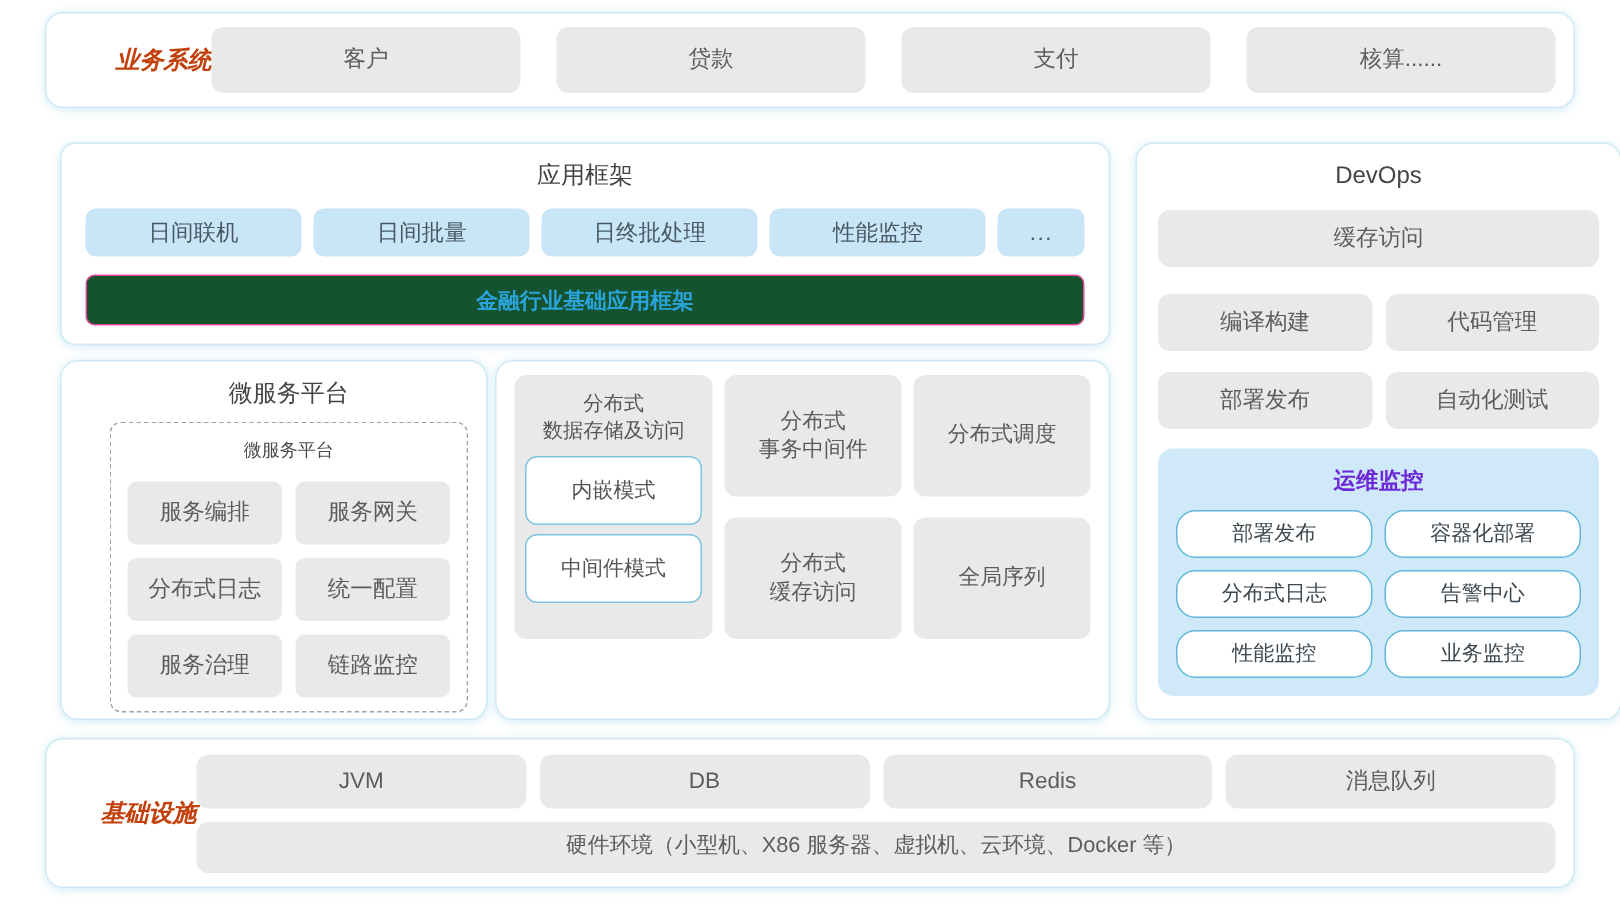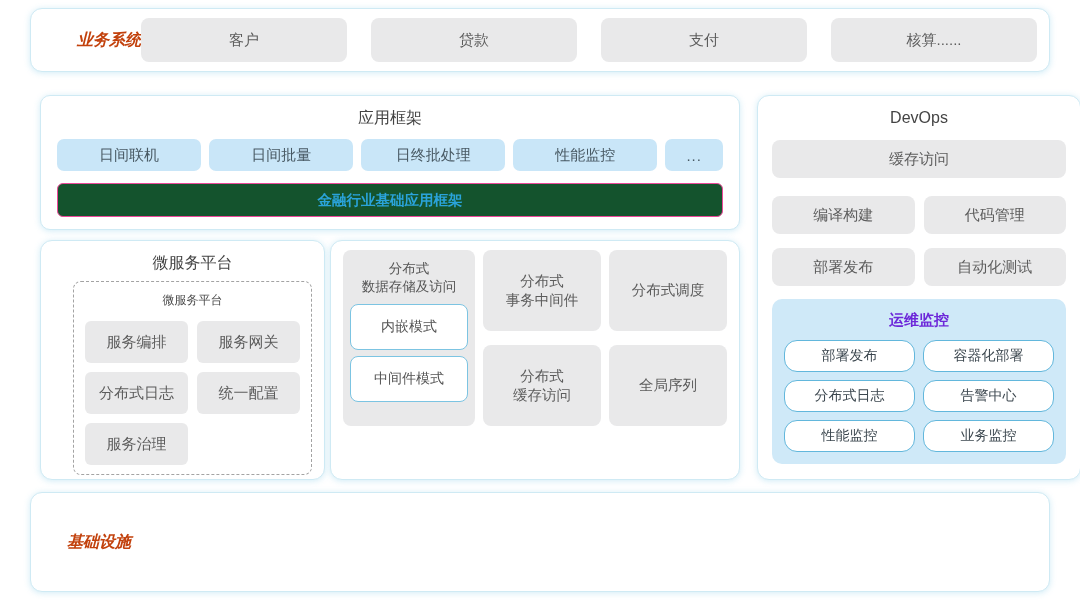--- a/index.html
+++ b/index.html
@@ -160,20 +160,21 @@
   <section class="panel" id="micro">
     <div class="sec-title">微服务平台</div>
     <div class="dashed">
       <div class="dashed-title">微服务平台</div>
       <div class="grid2 micro-grid">
         <div class="gbox">服务编排</div>
         <div class="gbox">服务网关</div>
         <div class="gbox">分布式日志</div>
         <div class="gbox">统一配置</div>
         <div class="gbox">服务治理</div>
+        <div class="gbox">链路监控</div>
       </div>
     </div>
   </section>
 
   <section class="panel" id="dist">
     <div class="dist-body">
       <div class="storage">
         <div class="storage-label">分布式
 数据存储及访问</div>
         <div class="mode-box">内嵌模式</div>
@@ -187,15 +188,24 @@
       </div>
       <div class="dist-col">
         <div class="gbox">分布式调度</div>
         <div class="gbox">全局序列</div>
       </div>
     </div>
   </section>
 
   <section class="panel strip" id="infra">
     <div class="side-label">基础设施</div>
+    <div class="infra-body">
+      <div class="infra-row">
+        <div class="gbox">JVM</div>
+        <div class="gbox">DB</div>
+        <div class="gbox">Redis</div>
+        <div class="gbox">消息队列</div>
+      </div>
+      <div class="gbox hw">硬件环境（小型机、X86 服务器、虚拟机、云环境、Docker 等）</div>
+    </div>
   </section>
 
 </div>
 
 </body></html>

